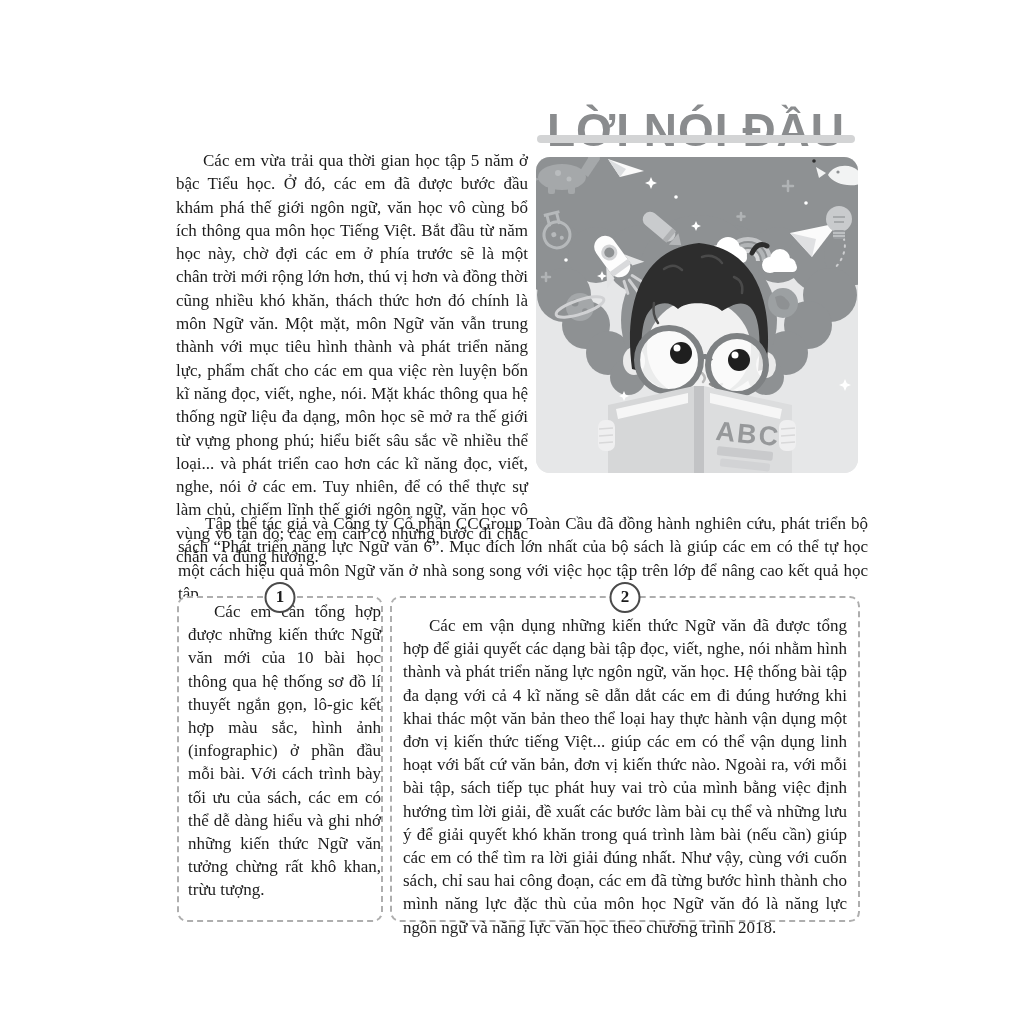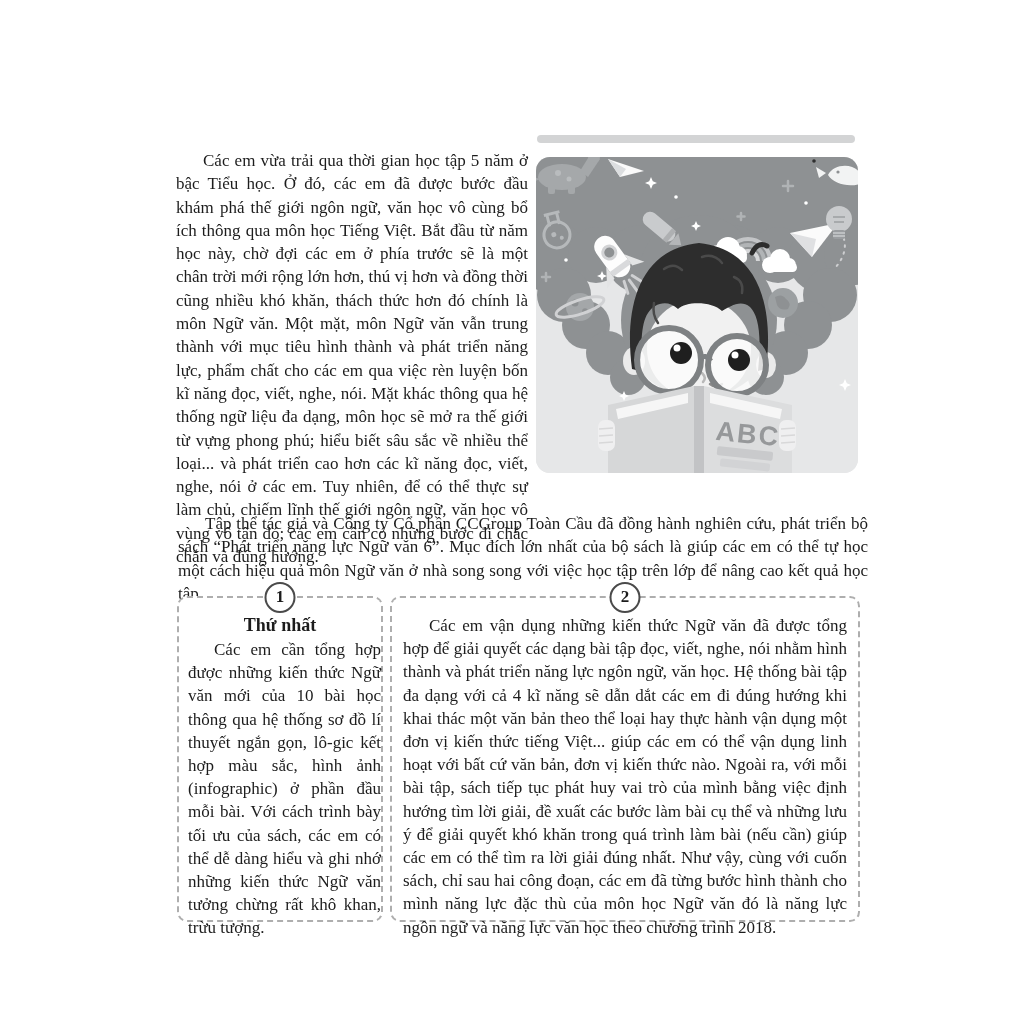--- a/index.html
+++ b/index.html
@@ -30,20 +30,21 @@
       box-sizing:border-box;text-align:center;line-height:26px;font-weight:bold;font-size:17px;color:#1c1c1c;}
   .box-title{margin:17px 0 2px 0;text-align:center;font-weight:bold;font-size:18px;}
   .box-body{margin:2px 0 0 9px;font-size:17px;line-height:23.2px;text-align:justify;text-indent:26px;}
   .feature-box-2 .box-body{margin:16px 11px 0 11px;}
 </style>
 </head>
 <body>
 
 <div class="page">
 
+  <h1 class="page-title">LỜI NÓI ĐẦU</h1>
   <div class="title-rule"></div>
 
   <p class="intro-paragraph">Các em vừa trải qua thời gian học tập 5 năm ở bậc Tiểu học. Ở đó, các em đã được bước đầu khám phá thế giới ngôn ngữ, văn học vô cùng bổ ích thông qua môn học Tiếng Việt. Bắt đầu từ năm học này, chờ đợi các em ở phía trước sẽ là một chân trời mới rộng lớn hơn, thú vị hơn và đồng thời cũng nhiều khó khăn, thách thức hơn đó chính là môn Ngữ văn. Một mặt, môn Ngữ văn vẫn trung thành với mục tiêu hình thành và phát triển năng lực, phẩm chất cho các em qua việc rèn luyện bốn kĩ năng đọc, viết, nghe, nói. Mặt khác thông qua hệ thống ngữ liệu đa dạng, môn học sẽ mở ra thế giới từ vựng phong phú; hiểu biết sâu sắc về nhiều thể loại... và phát triển cao hơn các kĩ năng đọc, viết, nghe, nói ở các em. Tuy nhiên, để có thể thực sự làm chủ, chiếm lĩnh thế giới ngôn ngữ, văn học vô vùng vô tận đó; các em cần có những bước đi chắc chắn và đúng hướng.</p>
 
   <div class="illustration">
     <svg width="322" height="316" viewBox="0 0 322 316">
 
       <rect x="0" y="0" width="322" height="316" fill="#e6e7e8"></rect>
 
       <g fill="#8e9193">
@@ -226,21 +227,20 @@
           <path d="M245,272 L259,271 M245,279 L259,278 M245,286 L259,285" stroke="#d8d8d9" stroke-width="1.5"></path>
         </g>
       </g>
     </svg>
   </div>
 
   <p class="publisher-paragraph">Tập thể tác giả và Công ty Cổ phần CCGroup Toàn Cầu đã đồng hành nghiên cứu, phát triển bộ sách “Phát triển năng lực Ngữ văn 6”. Mục đích lớn nhất của bộ sách là giúp các em có thể tự học một cách hiệu quả môn Ngữ văn ở nhà song song với việc học tập trên lớp để nâng cao kết quả học tập.</p>
 
   <div class="feature-box feature-box-1">
     <div class="box-badge">1</div>
-    <div class="box-title">Thứ nhất</div>
     <p class="box-body">Các em cần tổng hợp được những kiến thức Ngữ văn mới của 10 bài học thông qua hệ thống sơ đồ lí thuyết ngắn gọn, lô-gic kết hợp màu sắc, hình ảnh (infographic) ở phần đầu mỗi bài. Với cách trình bày tối ưu của sách, các em có thể dễ dàng hiểu và ghi nhớ những kiến thức Ngữ văn tưởng chừng rất khô khan, trừu tượng.</p>
   </div>
 
   <div class="feature-box feature-box-2">
     <div class="box-badge">2</div>
     <p class="box-body">Các em vận dụng những kiến thức Ngữ văn đã được tổng hợp để giải quyết các dạng bài tập đọc, viết, nghe, nói nhằm hình thành và phát triển năng lực ngôn ngữ, văn học. Hệ thống bài tập đa dạng với cả 4 kĩ năng sẽ dẫn dắt các em đi đúng hướng khi khai thác một văn bản theo thể loại hay thực hành vận dụng một đơn vị kiến thức tiếng Việt... giúp các em có thể vận dụng linh hoạt với bất cứ văn bản, đơn vị kiến thức nào. Ngoài ra, với mỗi bài tập, sách tiếp tục phát huy vai trò của mình bằng việc định hướng tìm lời giải, đề xuất các bước làm bài cụ thể và những lưu ý để giải quyết khó khăn trong quá trình làm bài (nếu cần) giúp các em có thể tìm ra lời giải đúng nhất. Như vậy, cùng với cuốn sách, chỉ sau hai công đoạn, các em đã từng bước hình thành cho mình năng lực đặc thù của môn học Ngữ văn đó là năng lực ngôn ngữ và năng lực văn học theo chương trình 2018.</p>
   </div>
 
 </div>
 

